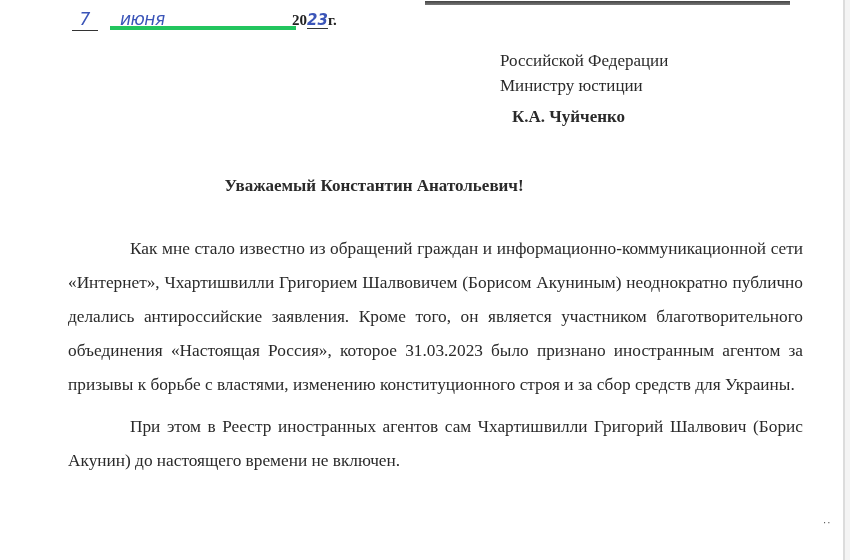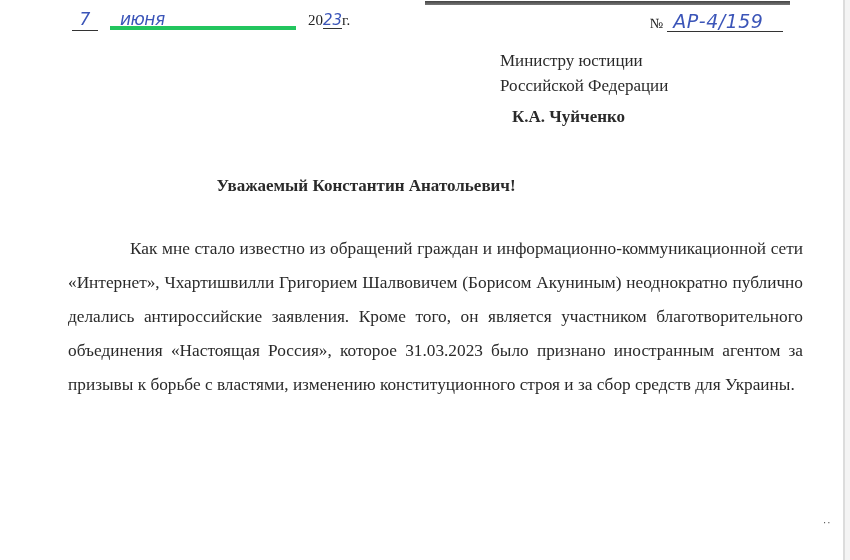--- a/index.html
+++ b/index.html
@@ -64,27 +64,28 @@
       border-bottom: 4px solid #22c55e;
       height: 20px;
       line-height: 18px;
       padding-left: 10px;
       box-sizing: border-box;
       font-size: 17px;
       letter-spacing: -0.5px;
     }
     .date-year {
       position: absolute;
-      left: 236px;
+      left: 220px;
       top: 2px;
       font-size: 15px;
       color: #222;
       white-space: nowrap;
       font-style: normal;
       font-family: "Liberation Serif", serif;
+      font-weight: bold;
     }
     .date-year .yy {
       display: inline-block;
       border-bottom: 1px solid #333;
       font-family: "DejaVu Sans", sans-serif;
       font-style: italic;
       color: #3b55b8;
       font-size: 15px;
       line-height: 16px;
     }
@@ -117,21 +118,21 @@
       line-height: 25px;
     }
     .recipient .name {
       font-weight: bold;
       margin-top: 6px;
       font-size: 17px;
       margin-left: 12px;
     }
     .salutation {
       position: absolute;
-      left: 0;
+      left: 8px;
       width: 732px;
       top: 176px;
       text-align: center;
       font-weight: bold;
       font-size: 17px;
     }
     .body-text {
       position: absolute;
       left: 68px;
       top: 232px;
@@ -161,31 +162,28 @@
 <div class="page">
 
   <div class="top-rule"></div>
 
   <div class="date-row">
     <span class="date-day ink">7</span>
     <span class="date-month ink">июня</span>
     <span class="date-year"><span>20</span><span class="yy">23</span><span>г.</span></span>
   </div>
 
-  <div class="number-row">
-    <span class="number-sign">№</span>
-    <span class="number-value ink">АР-4/159</span>
-  </div>
 
   <div class="recipient">
+    <div>Российской Федерации</div>
     <div>Министру юстиции</div>
-    <div>Российской Федерации</div>
     <div class="name">К.А. Чуйченко</div>
   </div>
 
   <div class="salutation">Уважаемый Константин Анатольевич!</div>
 
   <div class="body-text">
     <p>Как мне стало известно из обращений граждан и информационно-коммуникационной сети «Интернет», Чхартишвилли Григорием Шалвовичем (Борисом Акуниным) неоднократно публично делались антироссийские заявления. Кроме того, он является участником благотворительного объединения «Настоящая Россия», которое 31.03.2023 было признано иностранным агентом за призывы к борьбе с властями, изменению конституционного строя и за сбор средств для Украины.</p>
+    <p>При этом в Реестр иностранных агентов сам Чхартишвилли Григорий Шалвович (Борис Акунин) до настоящего времени не включен.</p>
   </div>
 
   <div class="margin-mark">··</div>
 </div>
 
 </body></html>

